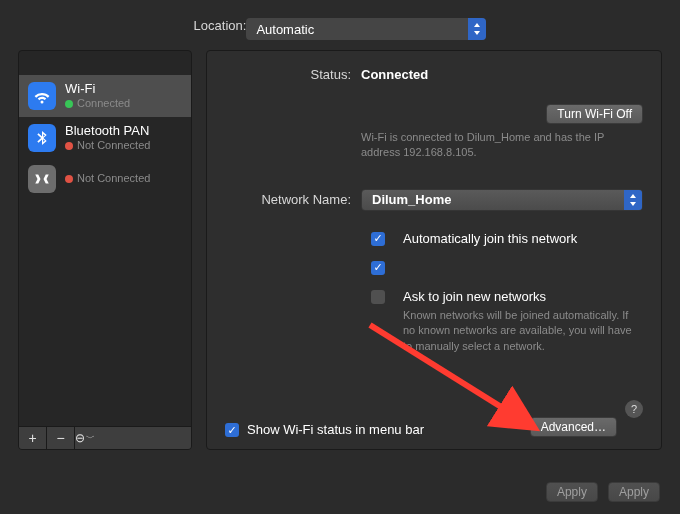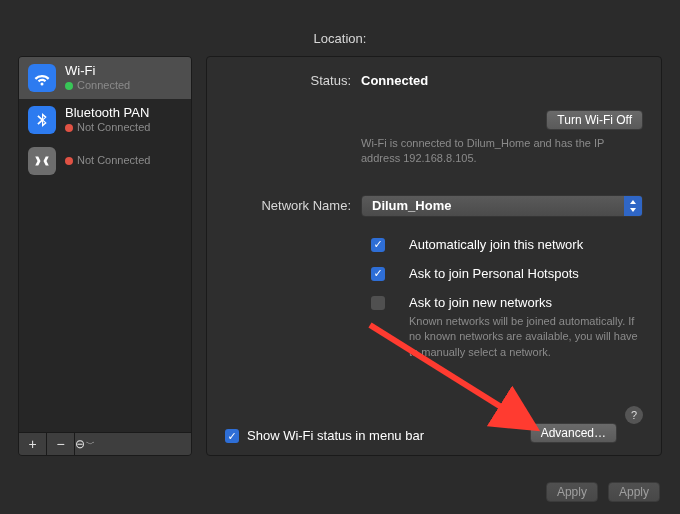--- a/index.html
+++ b/index.html
@@ -28,21 +28,21 @@
     font-size: 13px;
     color: var(--text);
     overflow: hidden;
     position: relative;
   }
   .location-row {
     display: flex;
     align-items: flex-start;
     justify-content: center;
     gap: 0;
-    padding: 31px 0 10px;
+    padding: 18px 0 10px;
   }
   .location-row label { color: var(--text); }
   .select {
     display: inline-flex;
     align-items: center;
     justify-content: space-between;
     background: var(--select-bg);
     border-radius: 4px;
     height: 22px;
     padding: 0 0 0 10px;
@@ -69,21 +69,21 @@
   .sidebar {
     width: 174px;
     background: var(--panel-dark);
     border: 1px solid var(--border);
     border-radius: 4px;
     display: flex;
     flex-direction: column;
     overflow: hidden;
     height: 400px;
   }
-  .service-list { flex: 1; }
+  .service-list { flex: 1; margin-top: 24px; }
   .service {
     display: flex;
     align-items: center;
     gap: 9px;
     padding: 6px 9px;
   }
   .service.active { background: var(--row-active); }
   .svc-icon {
     width: 28px; height: 28px;
     border-radius: 6px;
@@ -151,21 +151,21 @@
     font-weight:bold;
   }
   .network-select .end-cap {
     width:18px; height:100%;
     background:#2f66c6;
     border-top-right-radius:3px;
     border-bottom-right-radius:3px;
     display:flex;align-items:center;justify-content:center;
   }
   .checkbox-row {
-    display:flex; align-items:flex-start; gap:24px;
+    display:flex; align-items:flex-start; gap:18px;
     margin-left:146px;
     margin-top:14px;
   }
   .cb {
     width:14px; height:14px; border-radius:3px;
     background:#505050;
     display:flex;align-items:center;justify-content:center;
     flex-shrink:0;
     margin-top:1px;
   }
@@ -203,20 +203,28 @@
     left:365px;
     top:320px;
     pointer-events:none;
   }
 </style>
 </head>
 <body>
 
 <div class="location-row">
   <label>Location:</label>
+  <div class="select">
+    <span>Automatic</span>
+    <span class="end-cap">
+      <svg width="8" height="12" viewBox="0 0 8 12">
+          <path d="M4 0L7 4H1zM4 12L1 8h6z"></path>
+        </svg>
+    </span>
+  </div>
 </div>
 
 <div class="columns">
   <div class="sidebar">
     <div class="service-list">
 
       <div class="service active">
         <div class="svc-icon wifi">
           <svg width="18" height="18" viewBox="0 0 24 24">
               <path d="M12 18a2 2 0 110 4 2 2 0 010-4zm0-5c2.2 0 4.2.9 5.7 2.3l-2.1 2.1A5 5 0 0012 16a5 5 0 00-3.6 1.5l-2.1-2.1A8 8 0 0112 13zm0-5c3.9 0 7.4 1.6 9.9 4.1l-2.1 2.1A11 11 0 0012 11a11 11 0 00-7.8 3.2L2.1 12.1A14 14 0 0112 8z"></path>
@@ -300,21 +308,20 @@
         </div>
       </div>
     </div>
 
     <div class="checkbox-row">
       <div class="cb checked"></div>
       <div class="cb-label">Automatically join this network</div>
     </div>
     <div class="checkbox-row">
       <div class="cb checked"></div>
-      <div class="cb-label">Ask to join Personal Hotspots</div>
     </div>
     <div class="checkbox-row">
       <div class="cb"></div>
       <div>
         <div class="cb-label">Ask to join new networks</div>
         <div class="subtext" style="margin-top:4px;max-width:240px">Known networks will be joined automatically. If no known networks are available, you will have to manually select a network.</div>
       </div>
     </div>
 
     <div class="detail-footer">

